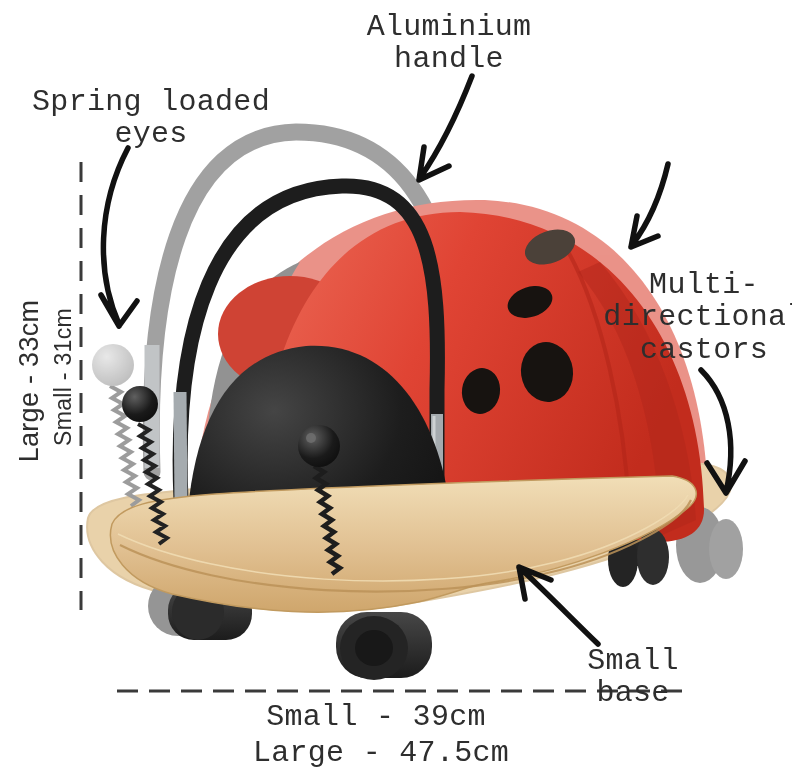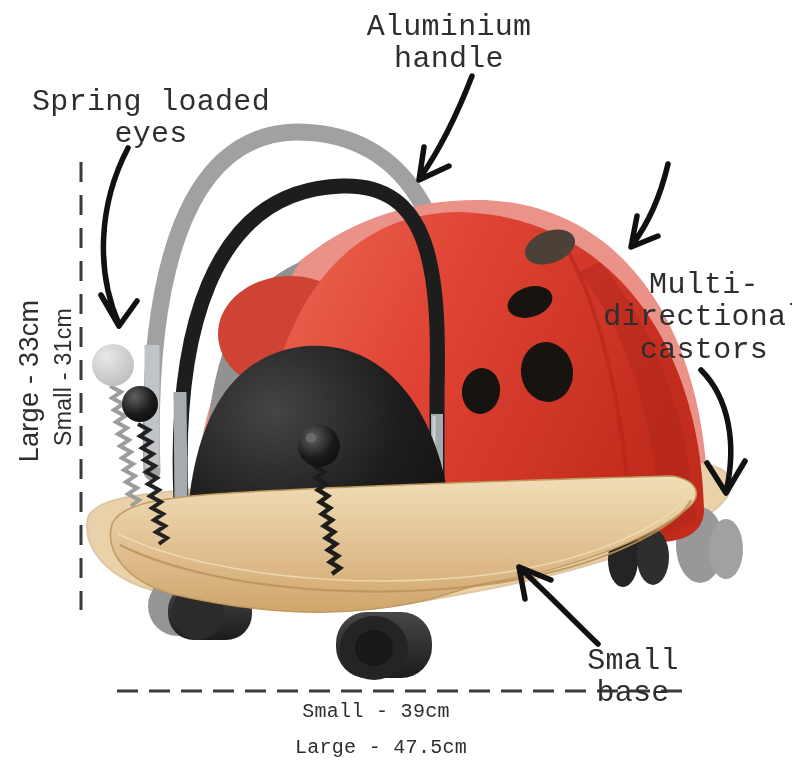--- a/index.html
+++ b/index.html
@@ -5,21 +5,21 @@
   html,body{margin:0;padding:0;background:#ffffff;}
   .scene{
     position:relative;width:792px;height:776px;background:#ffffff;overflow:hidden;
     font-family:"Liberation Sans", sans-serif;color:#2e2e2e;
   }
   .lbl{
     position:absolute;transform:translateX(-50%);
     font-size:30px;line-height:1.08;letter-spacing:.3px;
     text-align:center;white-space:pre-line;color:#2e2e2e;font-family:Liberation Mono, monospace;
   }
-  .lbl.small{font-size:20px;}
+  .lbl.small{font-size:30px;}
   .vlbl{
     position:absolute;transform:translate(-50%,-50%) rotate(-90deg);
     white-space:nowrap;letter-spacing:.3px;color:#2e2e2e;text-align:center;
   }
   svg{position:absolute;left:0;top:0;}
 </style>
 </head>
 <body>
 
 <div class="scene">

